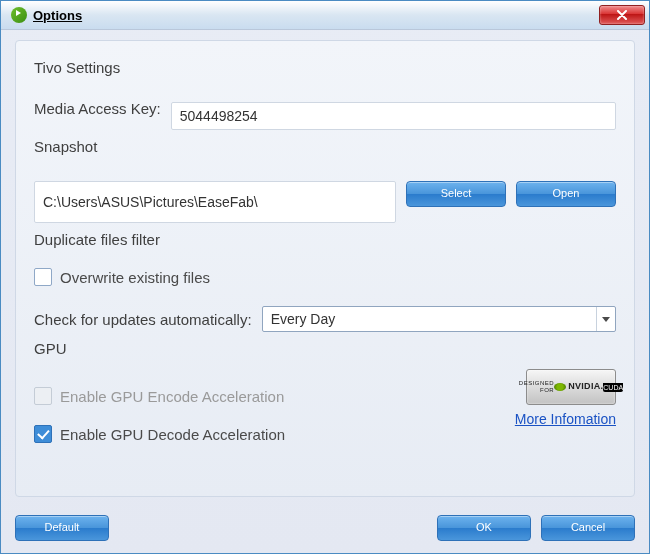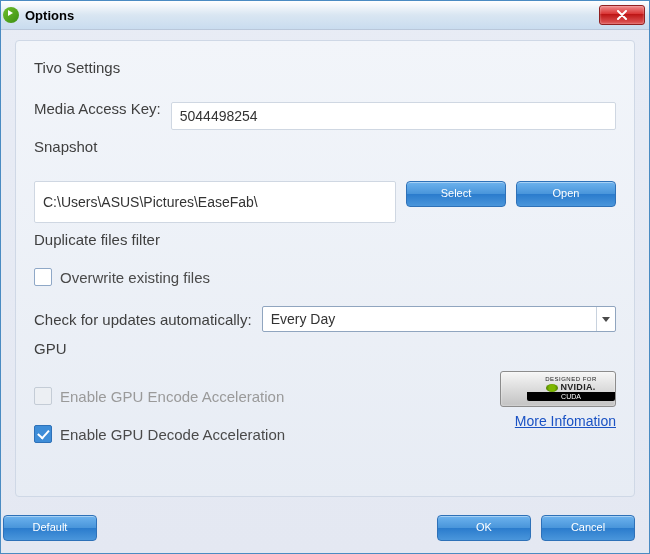--- a/index.html
+++ b/index.html
@@ -19,21 +19,22 @@
     background: linear-gradient(to bottom, #e8ecf5 0%, #e4e8f2 100%);
     display: flex;
     flex-direction: column;
   }
   .titlebar {
     height: 28px;
     background: linear-gradient(to bottom, #ffffff 0%, #d9e6f2 50%, #c9dcef 100%);
     border-bottom: 1px solid #b9c7da;
     display: flex;
     align-items: center;
-    padding: 0 4px 0 2px;
+    padding: 0 4px 0 10px;
+    text-decoration: underline;
   }
   .app-icon {
     width: 16px;
     height: 16px;
     margin-right: 6px;
     border-radius: 50%;
     background: linear-gradient(135deg, #6fbf2c 0%, #3b8f13 100%);
     position: relative;
     flex-shrink: 0;
   }
@@ -219,27 +220,26 @@
     padding-top: 2px;
   }
   .nvidia-badge {
     width: 88px;
     height: 34px;
     border: 1px solid #8c8c8c;
     border-radius: 3px;
     background: linear-gradient(to bottom, #f6f6f6 0%, #c2c2c2 100%);
     box-shadow: inset 0 0 2px rgba(255,255,255,0.8);
     display: inline-flex;
-    flex-direction: column;
+    flex-direction: row;
     align-items: center;
     justify-content: center;
     font-size: 7px;
     color: #222;
     line-height: 1.1;
-    padding-left: 26px;
   }
   .nvidia-badge .nv-top { font-size: 6px; letter-spacing: 0.5px; }
   .nvidia-badge .nv-mid { display:flex; align-items:center; gap:2px;}
   .nvidia-badge .nv-eye {
     width: 12px; height: 8px; border-radius: 50%;
     background: radial-gradient(circle at 50% 50%, #7db700 40%, #3a6600 100%);
   }
   .nvidia-badge .nv-name { font-weight: bold; font-size: 9px; letter-spacing: 0.3px;}
   .nvidia-badge .nv-bot {
     font-size: 7px;
@@ -254,21 +254,21 @@
     color: #1a52c4;
     text-decoration: underline;
     font-size: 14px;
     cursor: pointer;
     display: inline-block;
     margin-top: 6px;
   }
   .footer {
     display: flex;
     align-items: flex-start;
-    padding: 10px 14px 12px 2px;
+    padding: 10px 14px 12px 14px;
   }
   .footer .spacer { flex: 1; }
 </style>
 </head>
 <body>
 
 <div class="window">
   <div class="titlebar">
     <span class="app-icon"></span>
     <span class="title-text">Options</span>

